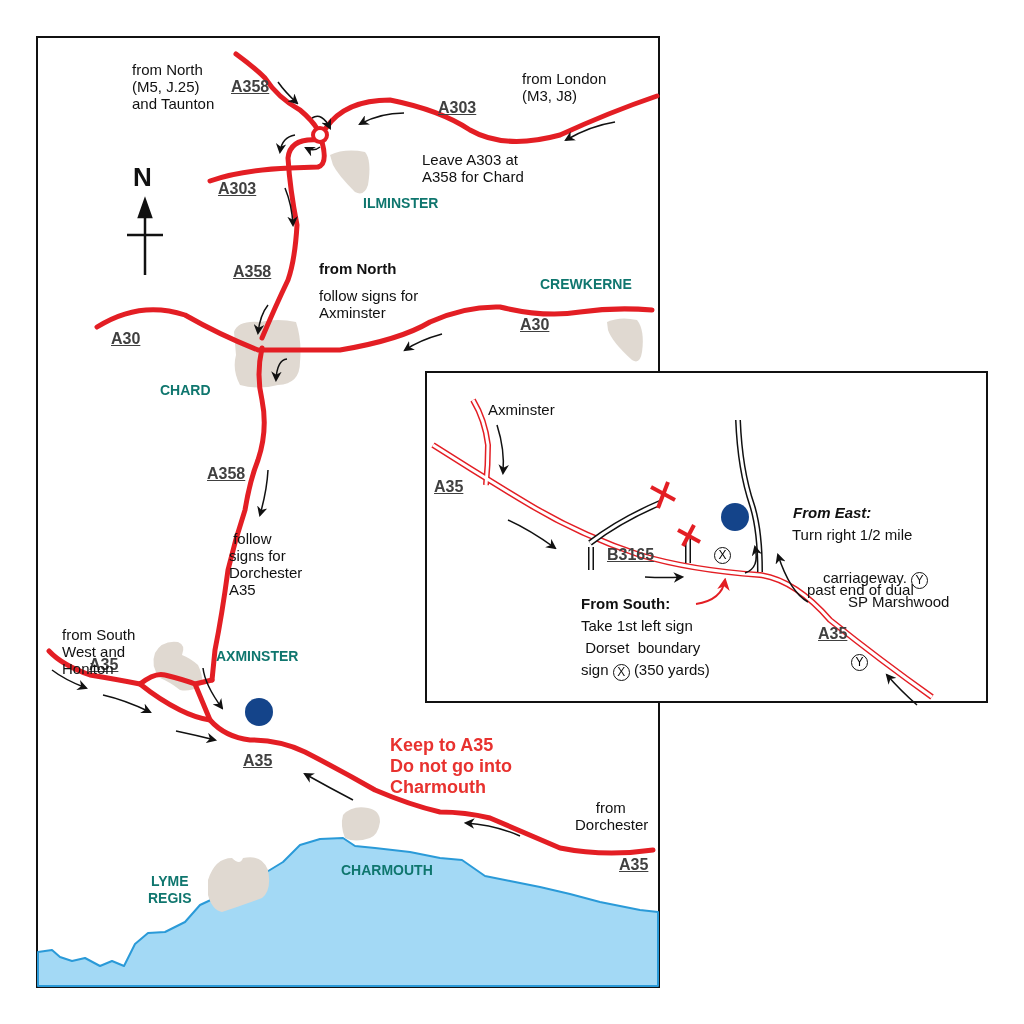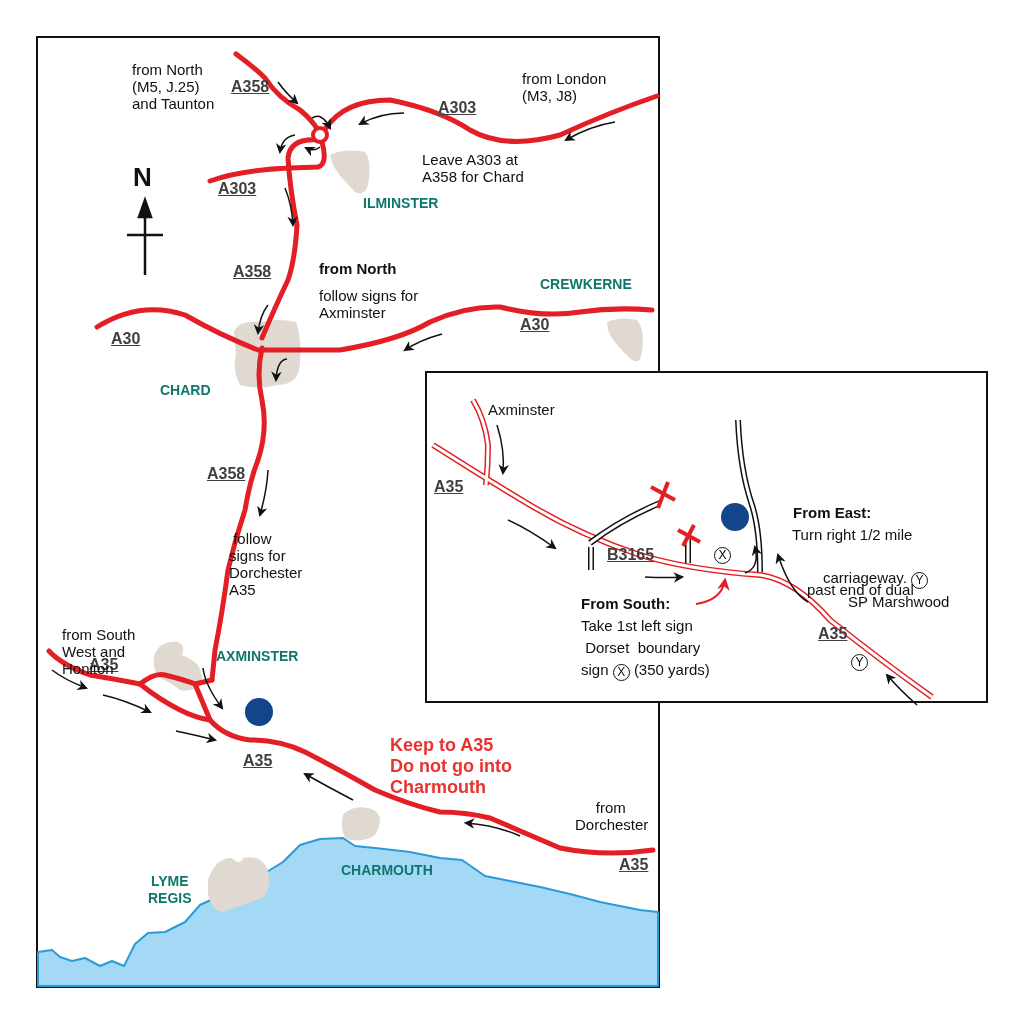--- a/index.html
+++ b/index.html
@@ -170,21 +170,21 @@
 Do not go into
 Charmouth</div>
 
 <div class="lbl" style="left:488px;top:401px;">Axminster</div>
 <div class="road" style="left:434px;top:478px;">A35</div>
 <div class="road" style="left:579px;top:546px;padding-left:28px;">B3165</div>
 <div class="road" style="left:818px;top:625px;">A35</div>
 <div style="position:absolute;left:714px;top:544px;"><span class="circ">X</span></div>
 <div style="position:absolute;left:851px;top:651px;"><span class="circ">Y</span></div>
 
-<div class="lbl bold" style="left:793px;top:504px;">From East:</div>
+<div class="lbl bold" style="left:793px;top:504px;font-style:italic;">From East:</div>
 <div class="lbl" style="left:792px;top:526px;">Turn right 1/2 mile</div>
 <div class="lbl" style="left:807px;top:548px;margin-top:33px;">past end of dual</div>
 <div class="lbl" style="left:823px;top:569px;"><span>carriageway.</span> <span class="circ">Y</span></div>
 <div class="lbl" style="left:848px;top:593px;">SP Marshwood</div>
 
 <div class="lbl bold" style="left:581px;top:595px;">From South:</div>
 <div class="lbl" style="left:581px;top:617px;">Take 1st left sign</div>
 <div class="lbl" style="left:581px;top:639px;"> Dorset  boundary</div>
 <div class="lbl" style="left:581px;top:661px;"><span>sign</span> <span class="circ">X</span> <span>(350 yards)</span></div>
 

